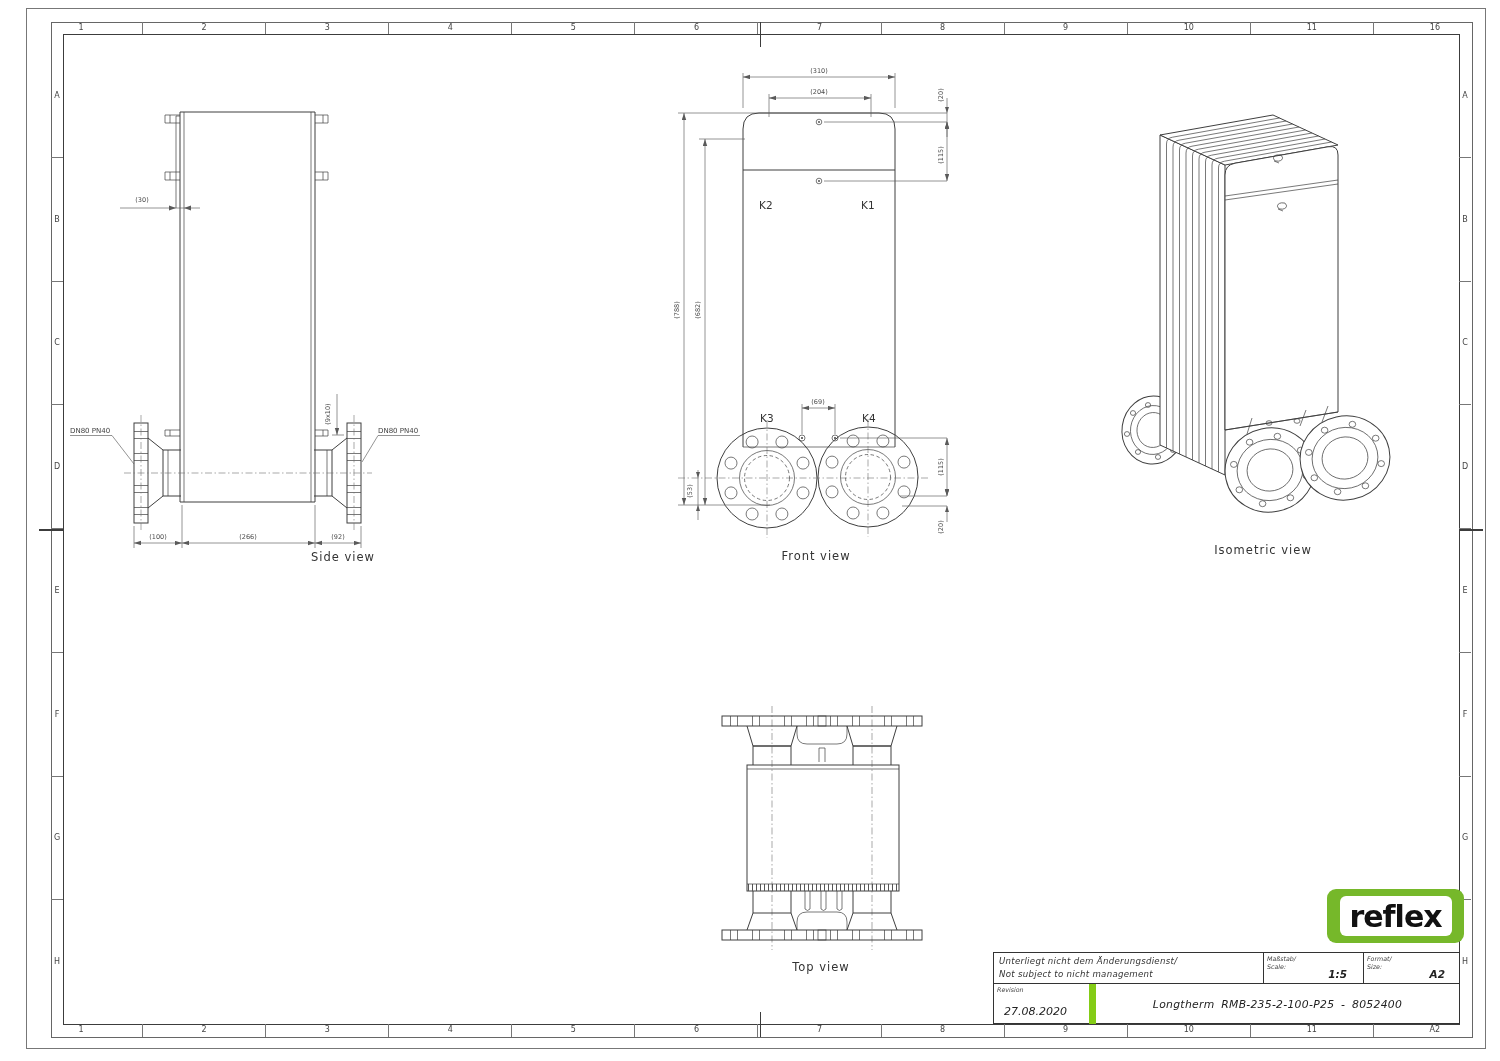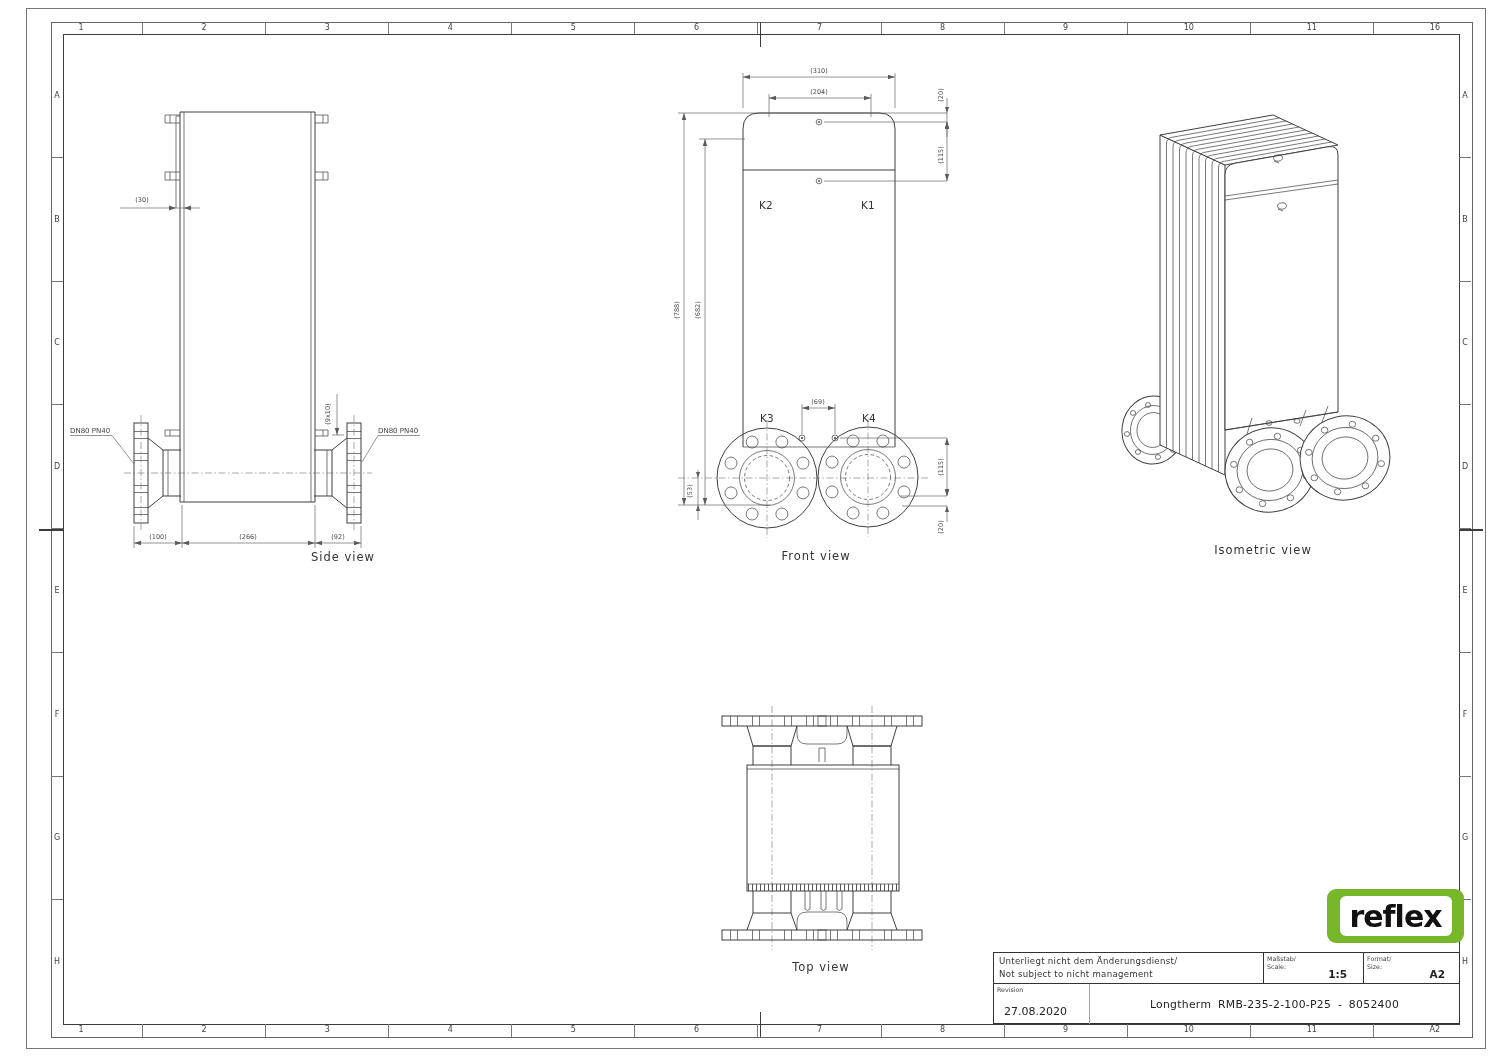--- a/index.html
+++ b/index.html
@@ -16,32 +16,32 @@
   .grid-col .grid-cell{flex:1;display:flex;align-items:center;justify-content:center;
         font-size:8px;color:#444;}
   .grid-col .grid-cell + .grid-cell{border-top:1px solid #777;}
   .cols-top{left:20px;top:22px;width:1476px;height:12px;}
   .cols-bottom{left:20px;top:1024px;width:1476px;height:13px;}
   .rows-left{left:51px;top:34px;width:12px;height:989px;}
   .rows-right{left:1459px;top:34px;width:12px;height:989px;}
   .centermark{background:#3c3c3c;}
   
   .title-block{left:993px;top:952px;width:467px;height:72px;border:1.2px solid #333;
-        box-sizing:border-box;color:#222;}
+        box-sizing:border-box;color:#222;font-style:italic;}
   .tb-row1{position:absolute;left:0;top:0;width:100%;height:31px;border-bottom:1px solid #333;box-sizing:border-box;}
   .tb-note{position:absolute;left:0;top:0;width:269px;height:31px;box-sizing:border-box;
         padding:2px 5px;font-size:8.6px;line-height:13px;letter-spacing:.3px;color:#333;}
   .tb-scale{position:absolute;left:269px;top:0;width:100px;height:31px;border-left:1px solid #333;box-sizing:border-box;}
   .tb-format{position:absolute;left:369px;top:0;width:98px;height:31px;border-left:1px solid #333;box-sizing:border-box;}
   .tb-minilabel{position:absolute;left:3px;top:2px;font-size:6.3px;line-height:7.5px;color:#444;}
   .tb-value{position:absolute;right:16px;bottom:4px;font-size:10.5px;font-weight:bold;color:#222;}
   .tb-row2{position:absolute;left:0;top:31px;width:100%;height:40px;}
   .tb-rev{position:absolute;left:0;top:0;width:95px;height:40px;box-sizing:border-box;text-align:center;}
   .tb-revdate{position:absolute;left:10px;bottom:6px;font-size:11px;color:#222;}
-  .tb-title{position:absolute;left:95px;top:0;width:370px;height:40px;border-left:1px solid #84cc16;
+  .tb-title{position:absolute;left:95px;top:0;width:370px;height:40px;border-left:7px solid #84cc16;
         box-sizing:border-box;display:flex;align-items:center;justify-content:center;
         font-size:10.8px;word-spacing:3px;letter-spacing:.3px;color:#222;}
   
   .logo{left:1327px;top:889px;width:137px;height:54px;border-radius:9px;display:flex;
         align-items:center;justify-content:center;}
   .logo-inner{width:112px;height:40px;background:#fff;border-radius:6px;display:flex;
         align-items:center;justify-content:center;font-weight:bold;font-size:30px;
         letter-spacing:-1px;color:#111;font-family:"DejaVu Sans",sans-serif;}
   
   svg{overflow:visible;}

